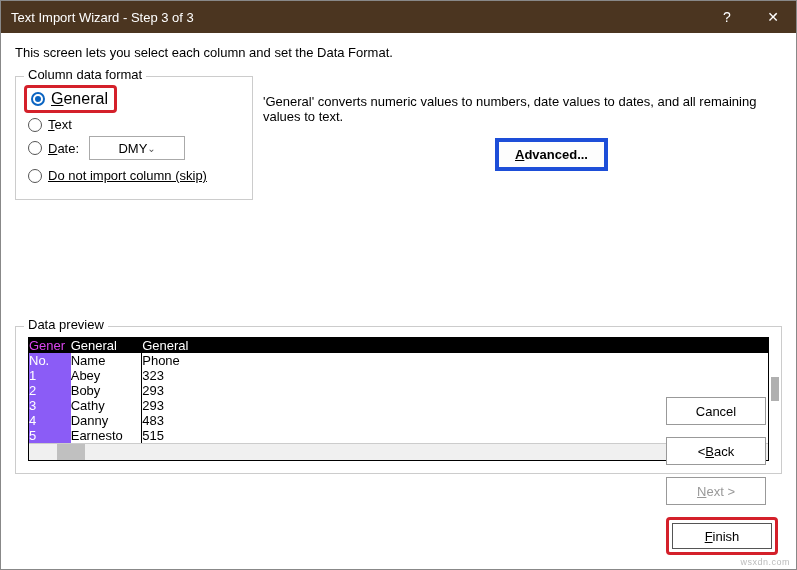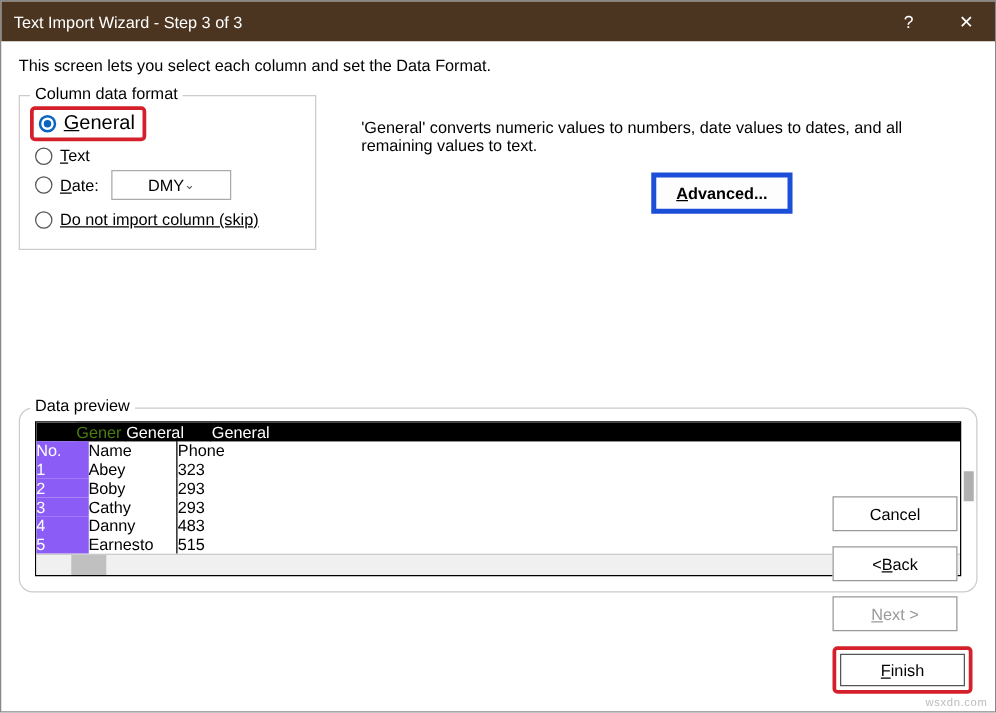--- a/index.html
+++ b/index.html
@@ -8,37 +8,37 @@
     .titlebar { background: #4b3520; color: #fff; height: 32px; display: flex; align-items: center; padding-left: 10px; font-size: 13px; }
     .titlebar-actions { margin-left: auto; display: flex; }
     .titlebar-btn { width: 46px; height: 32px; display: flex; align-items: center; justify-content: center; color: #fff; font-size: 14px; }
     
     .content { padding: 12px 14px; }
     .intro { font-size: 13px; margin-bottom: 10px; }
     
     .fieldset { border: 1px solid #ccc; padding: 10px 12px 12px 12px; position: relative; margin-top: 6px; }
     .fieldset-legend { position: absolute; top: -10px; left: 8px; background: #fff; padding: 0 4px; font-size: 13px; }
     
-    .top-row { display: flex; gap: 36px; align-items: flex-start; }
+    .top-row { display: flex; gap: 10px; align-items: flex-start; }
     .format-fieldset { width: 238px; }
     
     .radio-row { display: flex; align-items: center; gap: 6px; margin: 4px 0; font-size: 13px; }
     .radio { width: 14px; height: 14px; border: 1px solid #555; border-radius: 50%; display: inline-flex; align-items: center; justify-content: center; flex-shrink: 0; }
     .radio.selected { border: 2px solid #0a64c2; }
     .radio.selected::after { content: ""; width: 6px; height: 6px; background: #0a64c2; border-radius: 50%; }
     .highlight-box { border: 3px solid #d4202a; border-radius: 4px; padding: 2px 6px 2px 4px; display: inline-flex; align-items: center; gap: 6px; }
     
     .date-select { border: 1px solid #aaa; height: 24px; width: 96px; display: flex; align-items: center; justify-content: center; padding: 0 6px; font-size: 13px; margin-left: 4px; }
     .chevron { font-size: 10px; color: #555; }
     
     .right-col { flex: 1; padding-top: 24px; }
     .desc-text { font-size: 13px; margin-bottom: 14px; }
     .adv-btn { border: 4px solid #1d4ed8; background: #fdfdfd; padding: 5px 16px; font-size: 13px; margin-left: 232px; font-weight: bold; }
     
-    .preview-fieldset { margin-top: 126px; border-radius: 11px; }
+    .preview-fieldset { margin-top: 126px; }
     .preview-box { border: 1px solid #000; background: #fff; font-family: "Courier New", monospace; font-size: 13px; line-height: 15px; position: relative; overflow: hidden; }
     .preview-header-row { display: flex; background: #000; color: #fff; }
     .preview-header-row .col1 { background: #fff; color: #000; border-right: 1px solid #000; }
     .preview-header-row span, .preview-row span { display: inline-block; white-space: nowrap; overflow: hidden; }
     .col1 { width: 42px; }
     .col2 { width: 72px; border-right: 1px solid #000; }
     .col3 { width: 630px; }
     .preview-row { display: flex; }
     .preview-row .col1 { background: #8b5cf6; color: #fff; }
     .preview-hscroll { height: 17px; background: #f0f0f0; border-top: 1px solid #ccc; position: relative; }
@@ -101,21 +101,21 @@
       <div class="desc-text">'General' converts numeric values to numbers, date values to dates, and all remaining values to text.</div>
       <button class="adv-btn"><u>A</u>dvanced...</button>
     </div>
   </div>
 
   <div class="fieldset preview-fieldset">
     <div class="fieldset-legend">Data preview</div>
     <div style="position:relative;">
     <div class="preview-box">
       <div class="preview-header-row">
-        <span class="col1" style="background:#000;color:#4d7c0f;margin-left:32px;">Gener</span>
+        <span class="col1" style="background:#000;color:#d946ef;">Gener</span>
         <span class="col2" style="background:#000;color:#fff;">General</span>
         <span class="col3" style="background:#000;color:#fff;">General</span>
       </div>
       <div id="preview-rows">
             <div class="preview-row">
               <span class="col1">No.</span>
               <span class="col2">Name</span>
               <span class="col3">Phone</span>
             </div>
             <div class="preview-row">

